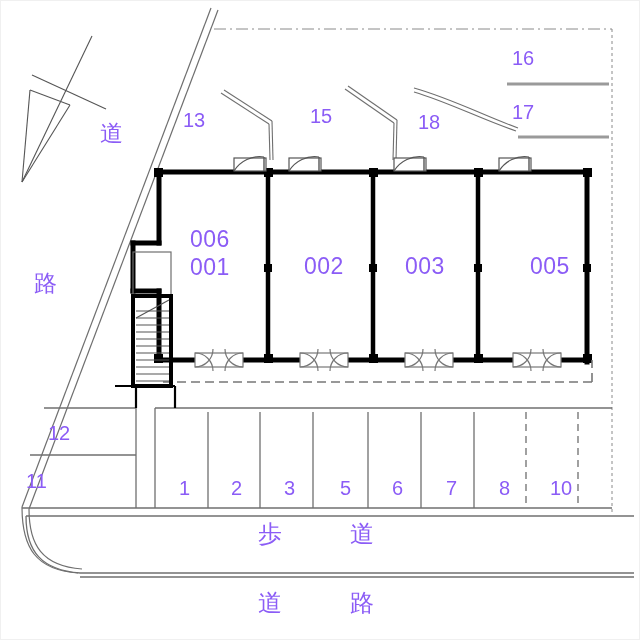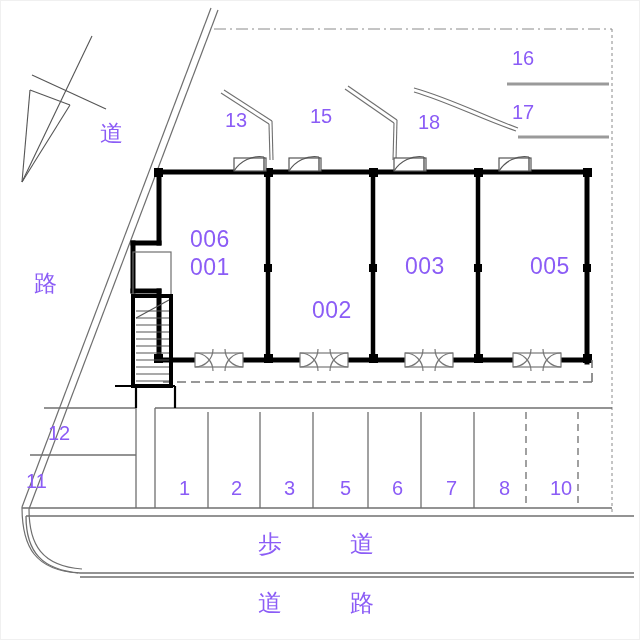--- a/index.html
+++ b/index.html
@@ -278,39 +278,39 @@
 
     <g stroke="#6f6f6f" stroke-width="1.3" fill="none">
       <line x1="80" y1="577" x2="634" y2="577"></line>
     </g>
 
     <rect x="0.5" y="0.5" width="639" height="639" fill="none" stroke="#f0f0f0" stroke-width="1"></rect>
   </svg>
 
   <div class="lbl unit-label" style="left:190px; top:228px;">006</div>
   <div class="lbl unit-label" style="left:190px; top:256px;">001</div>
-  <div class="lbl unit-label" style="left:312px; top:255px;margin-top:44px;">002</div>
+  <div class="lbl unit-label" style="left:304px; top:255px;">002</div>
   <div class="lbl unit-label" style="left:405px; top:255px;">003</div>
   <div class="lbl unit-label" style="left:530px; top:255px;">005</div>
 
-  <div class="lbl ref-num" style="left:183px; top:110px;margin-left:42px;">13</div>
+  <div class="lbl ref-num" style="left:183px; top:110px;">13</div>
   <div class="lbl ref-num" style="left:310px; top:106px;">15</div>
   <div class="lbl ref-num" style="left:418px; top:112px;">18</div>
   <div class="lbl ref-num" style="left:512px; top:48px;">16</div>
   <div class="lbl ref-num" style="left:512px; top:102px;">17</div>
   <div class="lbl ref-num" style="left:48px; top:423px;">12</div>
   <div class="lbl ref-num" style="left:26px; top:471px;">11</div>
 
   <div class="lbl park-num" style="left:179px; top:478px;">1</div>
   <div class="lbl park-num" style="left:231px; top:478px;">2</div>
   <div class="lbl park-num" style="left:284px; top:478px;">3</div>
   <div class="lbl park-num" style="left:340px; top:478px;">5</div>
   <div class="lbl park-num" style="left:392px; top:478px;">6</div>
   <div class="lbl park-num" style="left:446px; top:478px;">7</div>
   <div class="lbl park-num" style="left:499px; top:478px;">8</div>
   <div class="lbl park-num" style="left:542px; top:478px;margin-left:8px;">10</div>
 
   <div class="lbl jp" style="left:100px; top:122px;">道</div>
   <div class="lbl jp" style="left:34px; top:272px;">路</div>
-  <div class="lbl jp-big" style="left:258px; top:534px;font-family:Liberation Mono, monospace;">歩　道</div>
+  <div class="lbl jp-big" style="left:258px; top:522px;">歩　道</div>
   <div class="lbl jp-big" style="left:258px; top:591px;">道　路</div>
 
 </div>
 
 </body></html>

